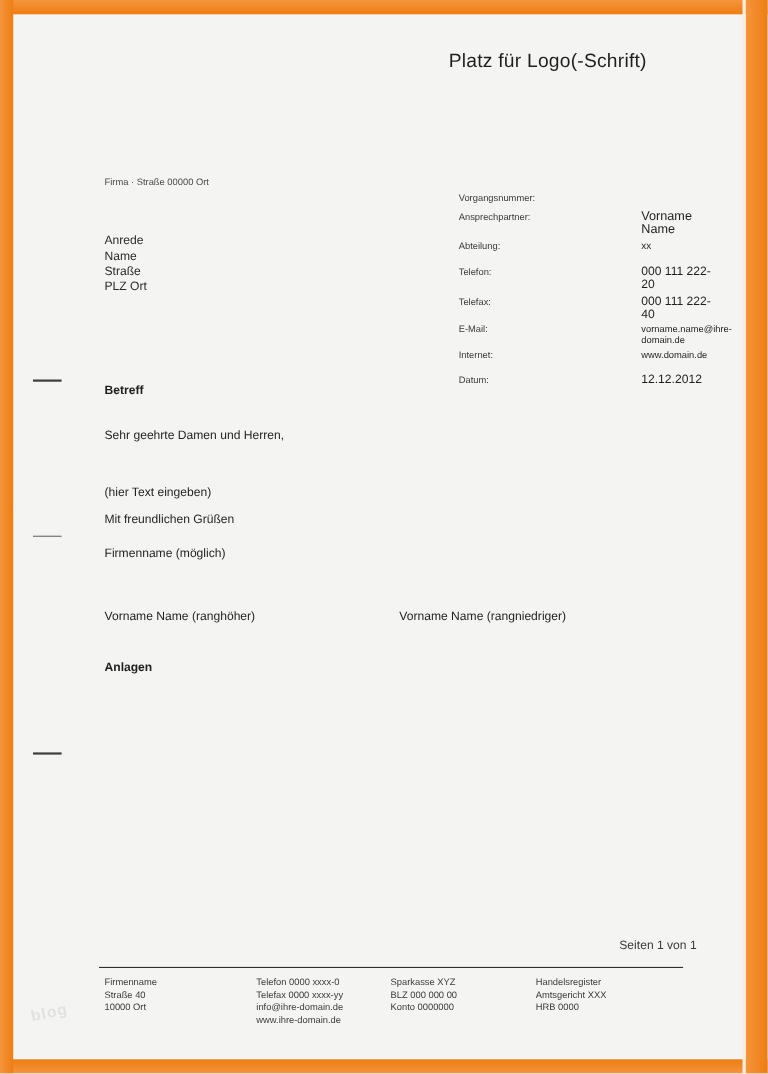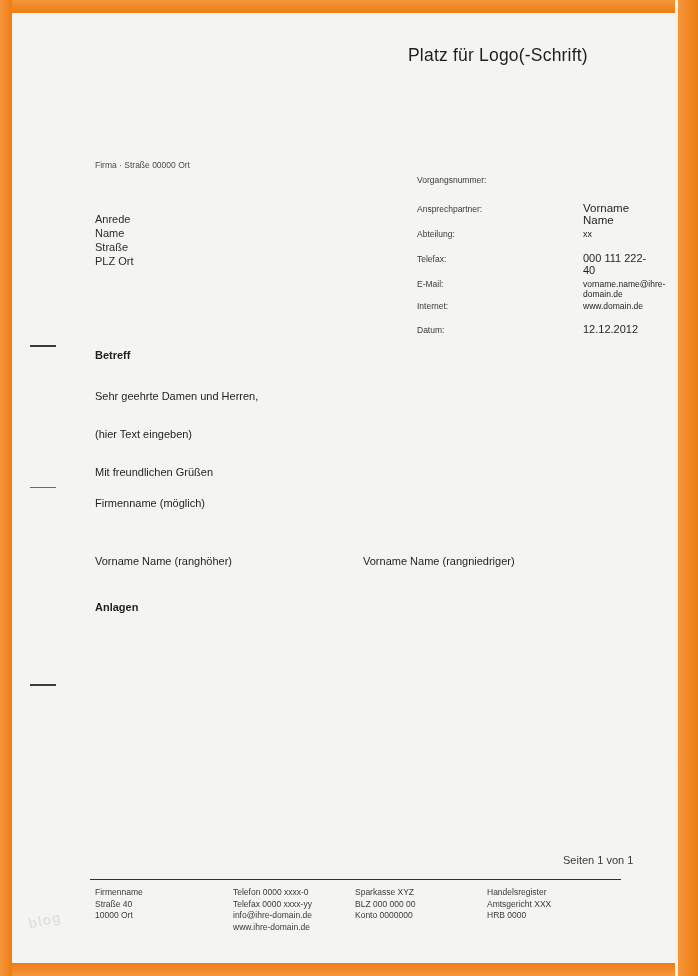--- a/index.html
+++ b/index.html
@@ -22,41 +22,41 @@
   .frame-right{position:absolute;top:0;right:0;width:20px;height:976px;
     background:linear-gradient(90deg,#f5953b,#ee7d13);}
   .frame-right::before{content:"";position:absolute;left:-3px;top:0;width:3px;height:100%;background:#fbeedd;}
 
   .abs{position:absolute;}
   .logo-text{left:408px;top:45px;font-size:17.5px;letter-spacing:.2px;color:#1f1f1f;}
   .sender-line{left:95px;top:160px;font-size:8.5px;color:#4a4a4a;}
   .recipient{left:95px;top:212px;font-size:11px;line-height:14px;}
 
   .info{left:417px;top:175px;font-size:8.5px;color:#3a3a3a;width:230px;}
-  .info .vn{margin-bottom:17px;}
+  .info .vn{margin-bottom:6px;}
   .info .row{display:flex;align-items:baseline;}
   .info .row .lbl{width:76px;flex:none;font-size:8.5px;color:#3a3a3a;}
   .info .row .val{font-size:11px;color:#1f1f1f;margin-left:42px;}
   .info .row .val.sm{font-size:8.5px;}
   .info .row.r0 .val{font-size:11.5px;}
   .info .row.r1 .val{font-size:9px;}
   .info .gap{height:11px;}
   .info .row{margin-bottom:2.5px;gap:48px;}
   .info .datum{margin-top:12px;}
 
   .fold-mark{left:30px;width:26px;height:2px;background:#3c3c3c;}
   .fold-1{top:345px;}
   .fold-2{top:487px;height:1px;background:#6a6a6a;}
   .fold-3{top:684px;}
 
   .body-text{font-size:11px;color:#1f1f1f;}
   .bold{font-weight:bold;}
   .subject{left:95px;top:349px;}
   .salutation{left:95px;top:390px;}
-  .placeholder{left:95px;top:428px;}
+  .placeholder{left:95px;top:442px;}
   .closing{left:95px;top:466px;}
   .company{left:95px;top:497px;}
   .sig-left{left:95px;top:555px;}
   .sig-right{left:363px;top:555px;}
   .attachments{left:95px;top:585px;margin-top:16px;}
 
   .page-indicator{left:563px;top:854px;font-size:11px;color:#3a3a3a;}
   .footer-rule{left:90px;top:879px;width:531px;height:1px;background:#2e2e2e;}
   .footer{top:887px;font-size:8.5px;line-height:11.5px;color:#3a3a3a;}
   .fcol{position:absolute;top:0;white-space:nowrap;}
@@ -90,20 +90,24 @@
     <div class="vn">Vorgangsnummer:</div>
     <div class="row r0">
       <span class="lbl">Ansprechpartner:</span>
       <span class="val">Vorname Name</span>
     </div>
     <div class="row r1">
       <span class="lbl">Abteilung:</span>
       <span class="val">xx</span>
     </div>
     <div class="gap"></div>
+    <div class="row">
+      <span class="lbl">Telefon:</span>
+      <span class="val">000 111 222-20</span>
+    </div>
     <div class="row">
       <span class="lbl">Telefax:</span>
       <span class="val">000 111 222-40</span>
     </div>
     <div class="row">
       <span class="lbl">E-Mail:</span>
       <span class="val sm">vorname.name@ihre-domain.de</span>
     </div>
     <div class="row">
       <span class="lbl">Internet:</span>

